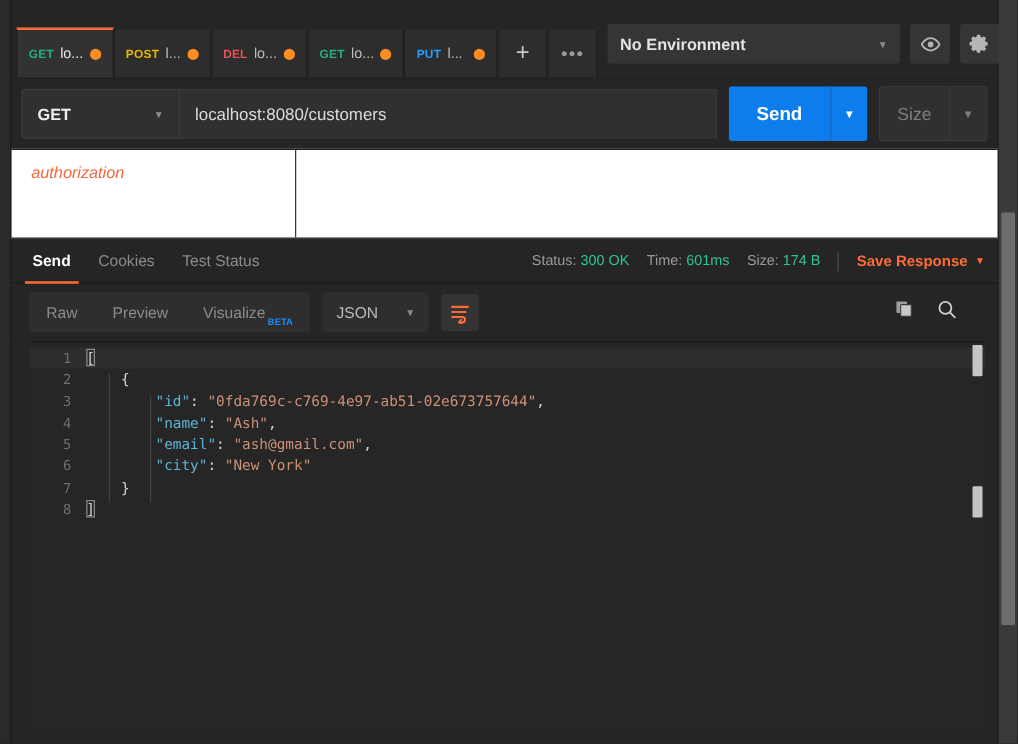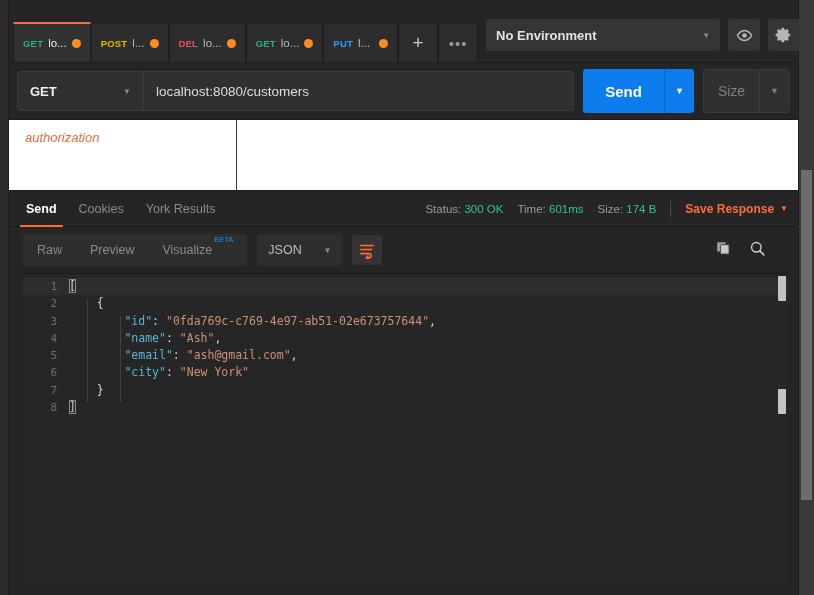--- a/index.html
+++ b/index.html
@@ -300,23 +300,23 @@
     font-size: 12.5px;
     color: #8b8b8b;
     display: flex; align-items: flex-start;
     line-height: 32px;
     height: 32px;
   }
   .seg .s.active { color: #fff; font-weight: bold; }
   .beta {
     color: #1a8cff;
     font-size: 7.5px;
-    font-weight: normal;
+    font-weight: bold;
     margin-left: 2px;
-    margin-top: 2px;
+    margin-top: 20px;
     line-height: 1;
   }
   .fmt {
     margin-left: 10px;
     height: 32px; width: 85px;
     background: #2e2e2f;
     border-radius: 3px;
     display: flex; align-items: center; justify-content: space-between;
     padding: 0 11px;
     color: #bbb;
@@ -498,21 +498,21 @@
     </div>
 
     <div class="resp-tabs">
       <div class="rt active">
         <span>Send</span>
       </div>
       <div class="rt">
         <span>Cookies</span>
       </div>
       <div class="rt">
-        <span>York Results</span>
+        <span>Test Status</span>
       </div>
 
       <div class="meta">
         <span>
           <span>Status:</span>
           <b>300 OK</b>
         </span>
         <span>
           <span>Time:</span>
           <b>601ms</b>

